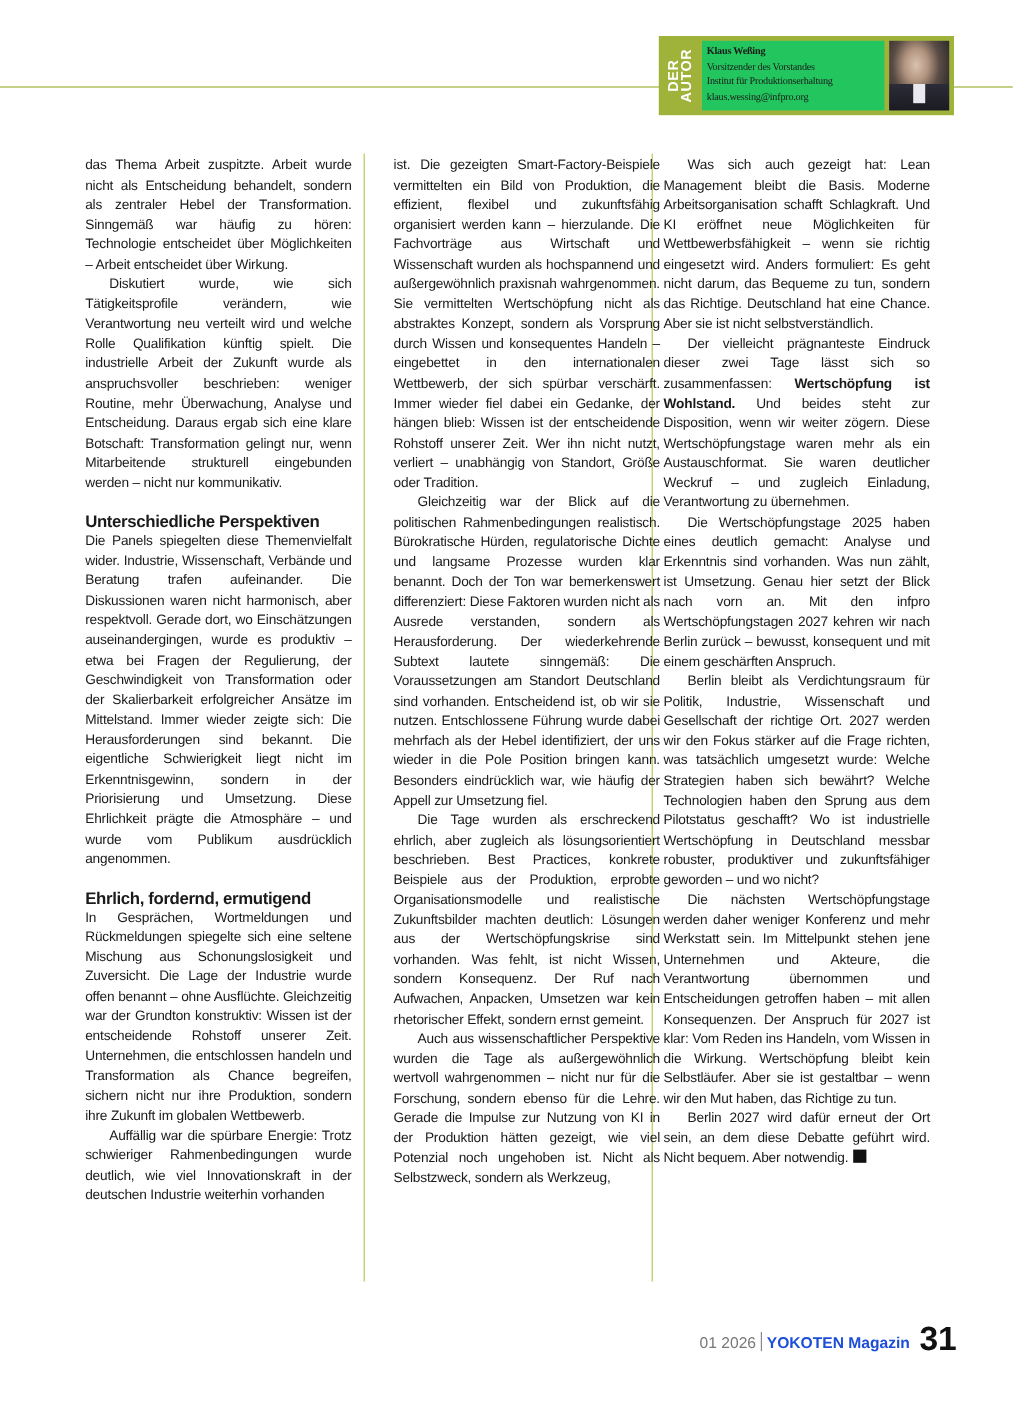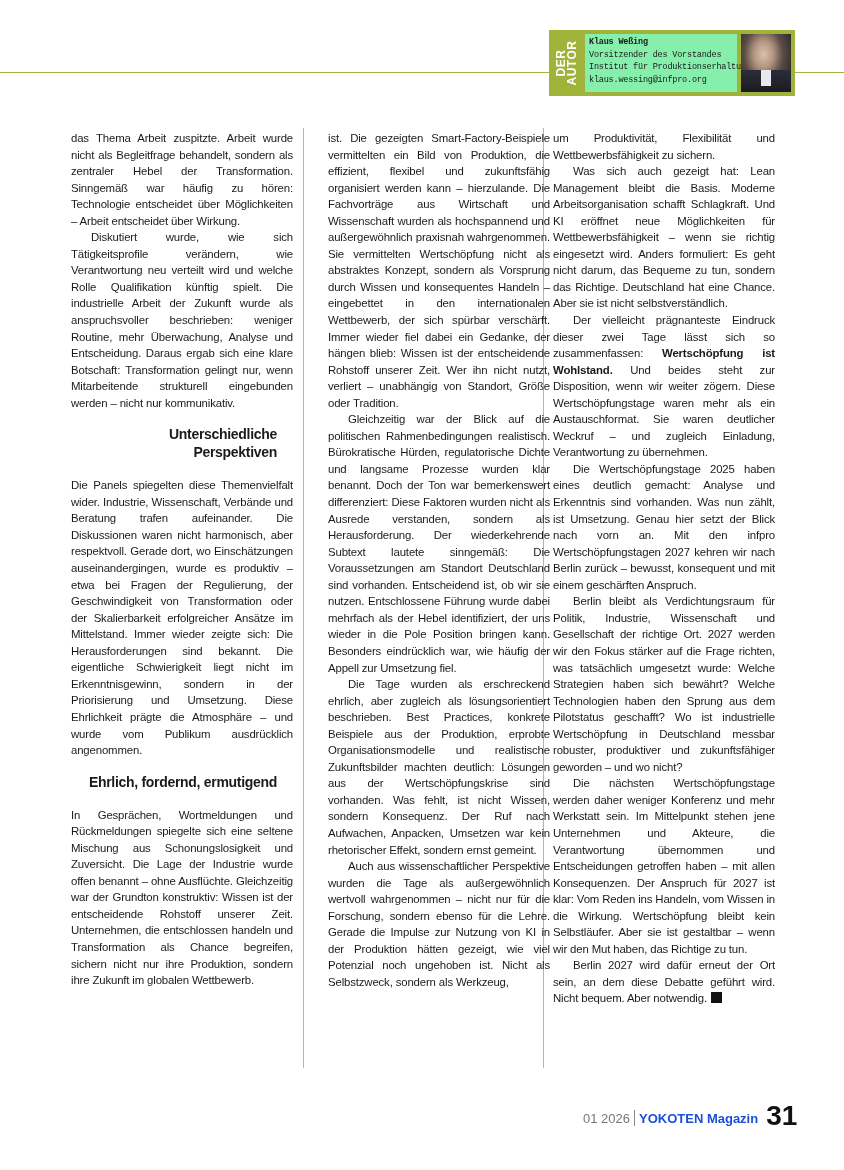--- a/index.html
+++ b/index.html
@@ -18,22 +18,22 @@
     position: absolute; left: 0; top: 0; width: 36px; height: 66px;
   }
   .author-tag span {
     position: absolute; left: 50%; top: 50%;
     transform: translate(-50%, -50%) rotate(-90deg);
     color: #ffffff; font-weight: bold; font-size: 12px; line-height: 11px;
     letter-spacing: 0.5px; white-space: nowrap; text-align: center;
   }
   .author-info {
     position: absolute; left: 36px; top: 4px; width: 152px; height: 58px;
-    background: #86efac; padding: 2px 4px; box-sizing: border-box;
-    font-size: 8.5px; line-height: 12.5px; font-family: Liberation Mono, monospace;
+    background: #22c55e; padding: 2px 4px; box-sizing: border-box;
+    font-size: 8.5px; line-height: 12.5px; font-family: Liberation Serif, serif;
   }
   .author-info div { white-space: nowrap; letter-spacing: -0.2px; }
   .author-photo {
     position: absolute; left: 192px; top: 4px; width: 50px; height: 58px;
     background: radial-gradient(ellipse at 45% 35%, #d9c2b0 0%, #b39580 25%, #5a4c45 50%, #2d2a2c 80%);
     overflow: hidden;
   }
   .author-photo .suit {
     position: absolute; left: 0; bottom: 0; width: 50px; height: 22px;
     background: linear-gradient(180deg, #2b2c38, #1a1b22);
@@ -47,21 +47,21 @@
   }
   .col1 { left: 71px; }
   .col2 { left: 328px; border-left: 1px solid #b9c55a; padding-left: 0; }
   .col3 { left: 553px; }
   .rule2 { position: absolute; left: 303px; top: 128px; width: 1px; height: 940px; background: #b9c55a; }
   .rule3 { position: absolute; left: 543px; top: 128px; width: 1px; height: 940px; background: #b9c55a; }
   .col2 { border-left: none; }
   p { margin: 0; text-align: justify; hyphens: manual; }
   p.indent { text-indent: 20px; }
   h2 {
-    margin: 16px; font-size: 14px; line-height: 18px; font-weight: bold; margin-top: 14px; letter-spacing: -0.3px; text-align: right;
+    margin: 0; font-size: 14px; line-height: 18px; font-weight: bold; margin-top: 14px; letter-spacing: -0.3px;
   }
   .end-mark {
     display: inline-block; width: 11px; height: 11px; background: #111; vertical-align: -1px; margin-left: 4px;
   }
   b.strong { font-weight: bold; }
   .footer {
     position: absolute; left: 583px; top: 1100px; font-size: 13px; color: #777;
     white-space: nowrap; font-family: "Liberation Sans", sans-serif;
   }
   .footer .sep { display: inline-block; width: 1px; height: 16px; background: #888; vertical-align: -3px; margin: 0 4px; }
@@ -89,37 +89,37 @@
   <div class="author-photo">
     <div class="suit"></div>
     <div class="shirt"></div>
   </div>
 </div>
 
 <div class="rule2"></div>
 <div class="rule3"></div>
 
 <div class="col col1">
-  <p>das Thema Arbeit zuspitzte. Arbeit wurde nicht als Begleitfrage behandelt, sondern als zentraler Hebel der Transformation. Sinngemäß war häufig zu hören: Technologie entscheidet über Möglichkeiten – Arbeit entscheidet über Wirkung.</p>
+  <p>das Thema Arbeit zuspitzte. Arbeit wurde nicht als Entscheidung behandelt, sondern als zentraler Hebel der Transformation. Sinngemäß war häufig zu hören: Technologie entscheidet über Möglichkeiten – Arbeit entscheidet über Wirkung.</p>
   <p class="indent">Diskutiert wurde, wie sich Tätigkeitsprofile verändern, wie Verantwortung neu verteilt wird und welche Rolle Qualifikation künftig spielt. Die industrielle Arbeit der Zukunft wurde als anspruchsvoller beschrieben: weniger Routine, mehr Überwachung, Analyse und Entscheidung. Daraus ergab sich eine klare Botschaft: Transformation gelingt nur, wenn Mitarbeitende strukturell eingebunden werden – nicht nur kommunikativ.</p>
   <h2>Unterschiedliche Perspektiven</h2>
   <p>Die Panels spiegelten diese Themenvielfalt wider. Industrie, Wissenschaft, Verbände und Beratung trafen aufeinander. Die Diskussionen waren nicht harmonisch, aber respektvoll. Gerade dort, wo Einschätzungen auseinandergingen, wurde es produktiv – etwa bei Fragen der Regulierung, der Geschwindigkeit von Transformation oder der Skalierbarkeit erfolgreicher Ansätze im Mittelstand. Immer wieder zeigte sich: Die Herausforderungen sind bekannt. Die eigentliche Schwierigkeit liegt nicht im Erkenntnisgewinn, sondern in der Priorisierung und Umsetzung. Diese Ehrlichkeit prägte die Atmosphäre – und wurde vom Publikum ausdrücklich angenommen.</p>
   <h2>Ehrlich, fordernd, ermutigend</h2>
   <p>In Gesprächen, Wortmeldungen und Rückmeldungen spiegelte sich eine seltene Mischung aus Schonungslosigkeit und Zuversicht. Die Lage der Industrie wurde offen benannt – ohne Ausflüchte. Gleichzeitig war der Grundton konstruktiv: Wissen ist der entscheidende Rohstoff unserer Zeit. Unternehmen, die entschlossen handeln und Transformation als Chance begreifen, sichern nicht nur ihre Produktion, sondern ihre Zukunft im globalen Wettbewerb.</p>
+  <p class="indent">Auffällig war die spürbare Energie: Trotz schwieriger Rahmenbedingungen wurde deutlich, wie viel Innovationskraft in der deutschen Industrie weiterhin vorhanden</p>
 </div>
 
 <div class="col col2">
   <p>ist. Die gezeigten Smart-Factory-Beispiele vermittelten ein Bild von Produktion, die effizient, flexibel und zukunftsfähig organisiert werden kann – hierzulande. Die Fachvorträge aus Wirtschaft und Wissenschaft wurden als hochspannend und außergewöhnlich praxisnah wahrgenommen. Sie vermittelten Wertschöpfung nicht als abstraktes Konzept, sondern als Vorsprung durch Wissen und konsequentes Handeln – eingebettet in den internationalen Wettbewerb, der sich spürbar verschärft. Immer wieder fiel dabei ein Gedanke, der hängen blieb: Wissen ist der entscheidende Rohstoff unserer Zeit. Wer ihn nicht nutzt, verliert – unabhängig von Standort, Größe oder Tradition.</p>
   <p class="indent">Gleichzeitig war der Blick auf die politischen Rahmenbedingungen realistisch. Bürokratische Hürden, regulatorische Dichte und langsame Prozesse wurden klar benannt. Doch der Ton war bemerkenswert differenziert: Diese Faktoren wurden nicht als Ausrede verstanden, sondern als Herausforderung. Der wiederkehrende Subtext lautete sinngemäß: Die Voraussetzungen am Standort Deutschland sind vorhanden. Entscheidend ist, ob wir sie nutzen. Entschlossene Führung wurde dabei mehrfach als der Hebel identifiziert, der uns wieder in die Pole Position bringen kann. Besonders eindrücklich war, wie häufig der Appell zur Umsetzung fiel.</p>
   <p class="indent">Die Tage wurden als erschreckend ehrlich, aber zugleich als lösungsorientiert beschrieben. Best Practices, konkrete Beispiele aus der Produktion, erprobte Organisationsmodelle und realistische Zukunftsbilder machten deutlich: Lösungen aus der Wertschöpfungskrise sind vorhanden. Was fehlt, ist nicht Wissen, sondern Konsequenz. Der Ruf nach Aufwachen, Anpacken, Umsetzen war kein rhetorischer Effekt, sondern ernst gemeint.</p>
   <p class="indent">Auch aus wissenschaftlicher Perspektive wurden die Tage als außergewöhnlich wertvoll wahrgenommen – nicht nur für die Forschung, sondern ebenso für die Lehre. Gerade die Impulse zur Nutzung von KI in der Produktion hätten gezeigt, wie viel Potenzial noch ungehoben ist. Nicht als Selbstzweck, sondern als Werkzeug,</p>
 </div>
 
 <div class="col col3">
-  <p>um Produktivität, Flexibilität und Wettbewerbsfähigkeit zu sichern.</p>
   <p class="indent">Was sich auch gezeigt hat: Lean Management bleibt die Basis. Moderne Arbeitsorganisation schafft Schlagkraft. Und KI eröffnet neue Möglichkeiten für Wettbewerbsfähigkeit – wenn sie richtig eingesetzt wird. Anders formuliert: Es geht nicht darum, das Bequeme zu tun, sondern das Richtige. Deutschland hat eine Chance. Aber sie ist nicht selbstverständlich.</p>
   <p class="indent"><span>Der vielleicht prägnanteste Eindruck dieser zwei Tage lässt sich so zusammenfassen: </span><b class="strong">Wertschöpfung ist Wohlstand.</b><span> Und beides steht zur Disposition, wenn wir weiter zögern. Diese Wertschöpfungstage waren mehr als ein Austauschformat. Sie waren deutlicher Weckruf – und zugleich Einladung, Verantwortung zu übernehmen.</span></p>
   <p class="indent">Die Wertschöpfungstage 2025 haben eines deutlich gemacht: Analyse und Erkenntnis sind vorhanden. Was nun zählt, ist Umsetzung. Genau hier setzt der Blick nach vorn an. Mit den infpro Wertschöpfungstagen 2027 kehren wir nach Berlin zurück – bewusst, konsequent und mit einem geschärften Anspruch.</p>
   <p class="indent">Berlin bleibt als Verdichtungsraum für Politik, Industrie, Wissenschaft und Gesellschaft der richtige Ort. 2027 werden wir den Fokus stärker auf die Frage richten, was tatsächlich umgesetzt wurde: Welche Strategien haben sich bewährt? Welche Technologien haben den Sprung aus dem Pilotstatus geschafft? Wo ist industrielle Wertschöpfung in Deutschland messbar robuster, produktiver und zukunftsfähiger geworden – und wo nicht?</p>
   <p class="indent">Die nächsten Wertschöpfungstage werden daher weniger Konferenz und mehr Werkstatt sein. Im Mittelpunkt stehen jene Unternehmen und Akteure, die Verantwortung übernommen und Entscheidungen getroffen haben – mit allen Konsequenzen. Der Anspruch für 2027 ist klar: Vom Reden ins Handeln, vom Wissen in die Wirkung. Wertschöpfung bleibt kein Selbstläufer. Aber sie ist gestaltbar – wenn wir den Mut haben, das Richtige zu tun.</p>
   <p class="indent"><span>Berlin 2027 wird dafür erneut der Ort sein, an dem diese Debatte geführt wird. Nicht bequem. Aber notwendig.</span><span class="end-mark"></span></p>
 </div>
 
 <div class="footer">
   <span>01 2026</span><span class="sep"></span><span class="mag">YOKOTEN Magazin</span><span class="pnum">31</span>

